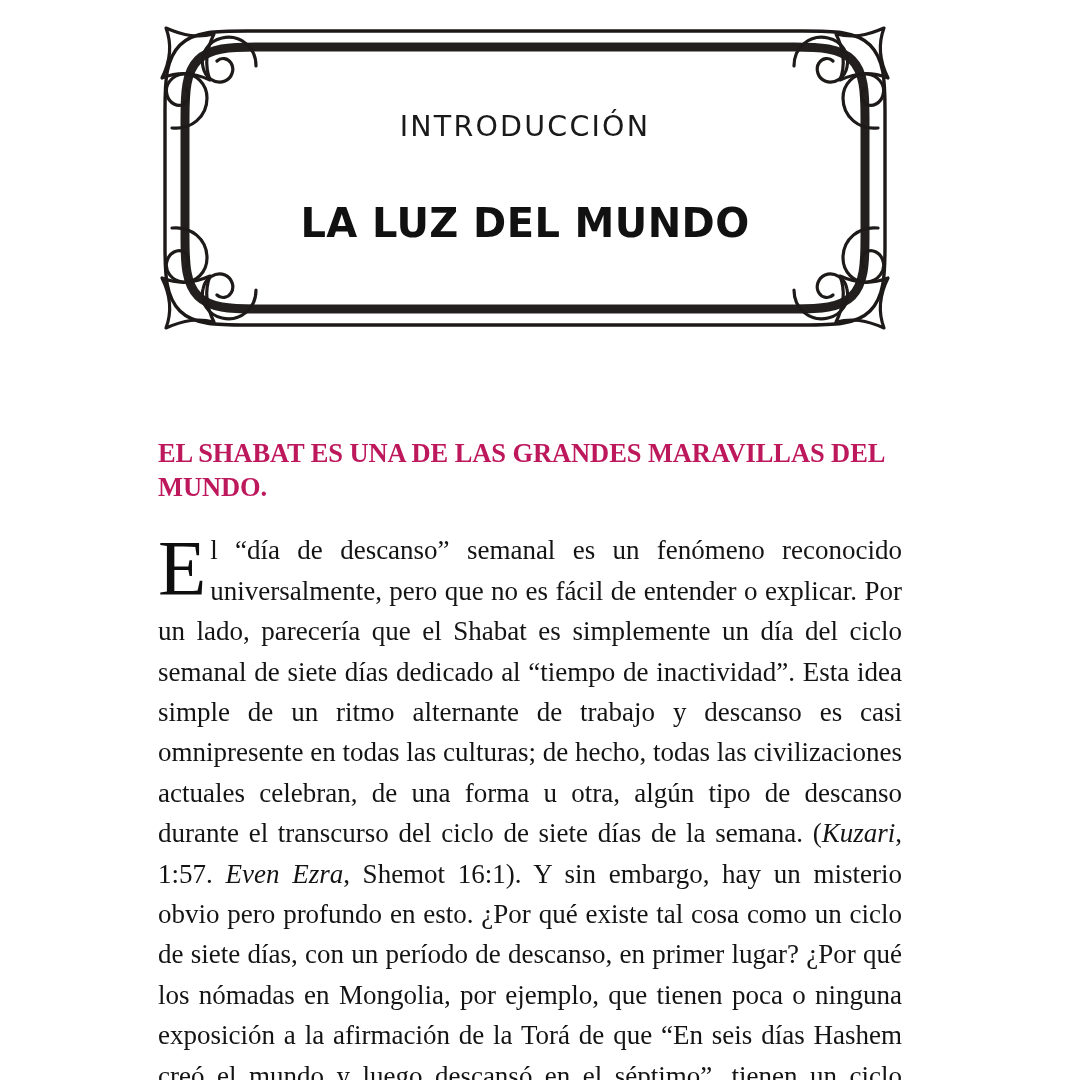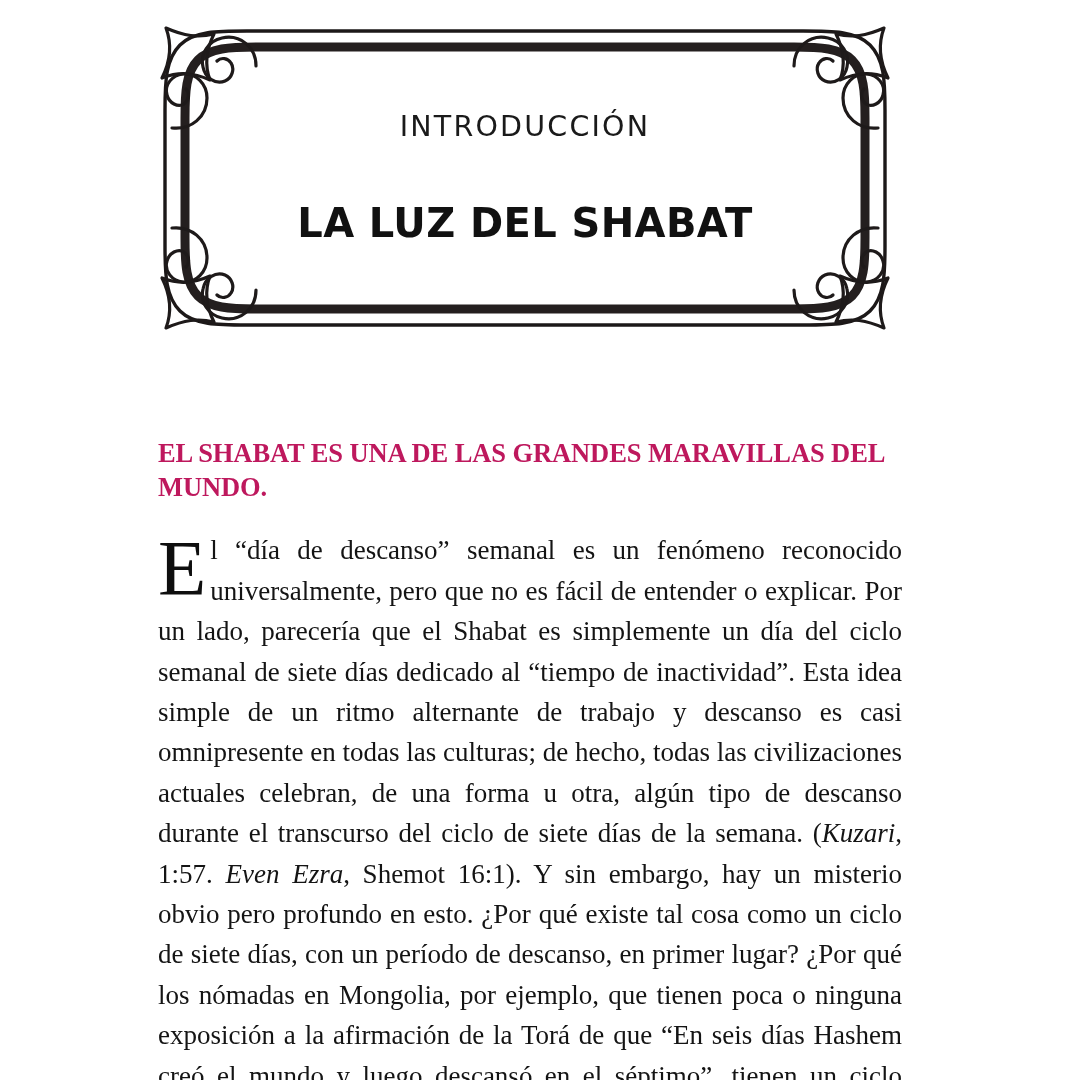--- a/index.html
+++ b/index.html
@@ -142,21 +142,21 @@
     <g>
       <use href="#corner-ornament" transform="translate(6,312) scale(1,-1)"></use>
     </g>
     <g>
       <use href="#corner-ornament" transform="translate(740,312) scale(-1,-1)"></use>
     </g>
   </svg>
 
   <div id="plaque-text">
     <div id="kicker">INTRODUCCIÓN</div>
-    <div id="plaque-title">LA LUZ DEL SHABAT</div>
+    <div id="plaque-title">LA LUZ DEL MUNDO</div>
   </div>
 </div>
 
 <div id="text-column">
 
   <h2 id="lede">EL SHABAT ES UNA DE LAS GRANDES MARAVILLAS DEL MUNDO.</h2>
 
   <p id="body-paragraph">
     <span class="dropcap">E</span><span>l “día de descanso” semanal es un fenómeno reconocido universalmente, pero que no es fácil de entender o explicar. Por un lado, parecería que el Shabat es simplemente un día del ciclo semanal de siete días dedicado al “tiempo de inactividad”. Esta idea simple de un ritmo alternante de trabajo y descanso es casi omnipresente en todas las culturas; de hecho, todas las civilizaciones actuales celebran, de una forma u otra, algún tipo de descanso durante el transcurso del ciclo de siete días de la semana. (</span><em class="cite">Kuzari</em><span>, 1:57. </span><em class="cite">Even Ezra</em><span>, Shemot 16:1). Y sin embargo, hay un misterio obvio pero profundo en esto. ¿Por qué existe tal cosa como un ciclo de siete días, con un período de descanso, en primer lugar? ¿Por qué los nómadas en Mongolia, por ejemplo, que tienen poca o ninguna exposición a la afirmación de la Torá de que “En seis días Hashem creó el mundo y luego descansó en el séptimo”, tienen un ciclo semanal de siete días con un día de descanso?</span>
   </p>

